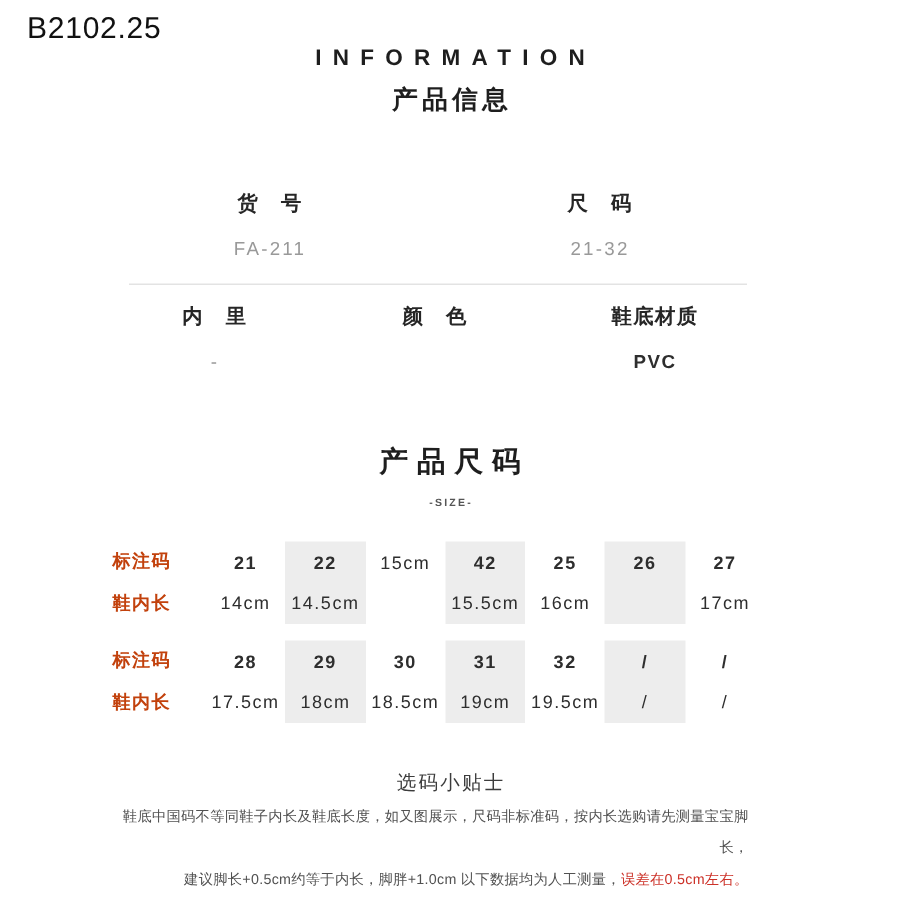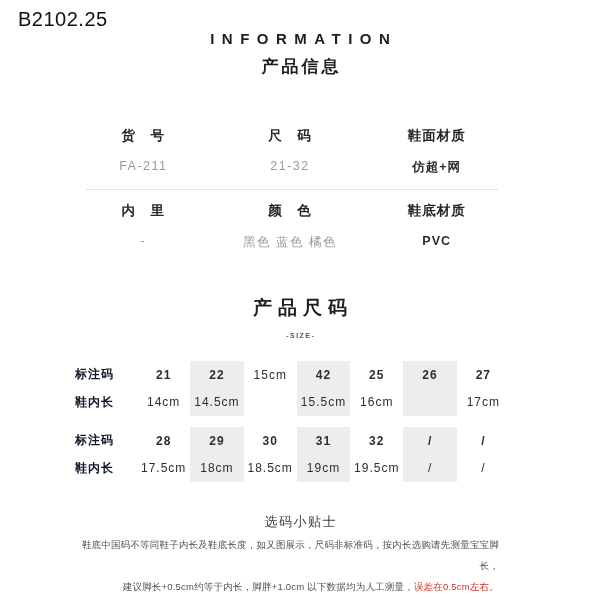--- a/index.html
+++ b/index.html
@@ -63,21 +63,21 @@
   .size-table {
     position: absolute; left: 70px; width: 440px; height: 55px;
     display: flex;
   }
   .size-table-1 { top: 361px; }
   .size-table-2 { top: 427px; }
   .label-col { width: 67px; display: flex; flex-direction: column; }
   .row-label {
     height: 27.5px; display: flex; align-items: center;
     padding-left: 5px;
-    font-size: 12px; font-weight: 700; color: #0f172a; letter-spacing: 1px;
+    font-size: 12px; font-weight: 700; color: #c2410c; letter-spacing: 1px;
   }
   .size-col { flex: 1; display: flex; flex-direction: column; }
   .size-col.shaded { background: var(--shade-color, #ededed); }
   .size-cell {
     height: 27.5px; display: flex; align-items: center; justify-content: center;
     font-size: 12px; color: #2e2e2e; letter-spacing: 1px;
   }
   .size-cell.num { font-weight: 600; }
 
   .tips-title {
@@ -105,36 +105,31 @@
 
   <div class="info-row info-row-1">
     <div class="info-cell">
       <div class="info-label">货　号</div>
       <div class="info-value gray">FA-211</div>
     </div>
     <div class="info-cell">
       <div class="info-label">尺　码</div>
       <div class="info-value gray">21-32</div>
     </div>
-    <div class="info-cell">
-      <div class="info-label">鞋面材质</div>
-      <div class="info-value dark">仿超+网</div>
-    </div>
   </div>
 
   <div class="divider"></div>
 
   <div class="info-row info-row-2">
     <div class="info-cell">
       <div class="info-label">内　里</div>
       <div class="info-value gray">-</div>
     </div>
     <div class="info-cell">
       <div class="info-label">颜　色</div>
-      <div class="info-value gray">黑色 蓝色 橘色</div>
     </div>
     <div class="info-cell">
       <div class="info-label">鞋底材质</div>
       <div class="info-value dark">PVC</div>
     </div>
   </div>
 
   <div class="size-title">产品尺码</div>
   <div class="size-subtitle">-SIZE-</div>
 

